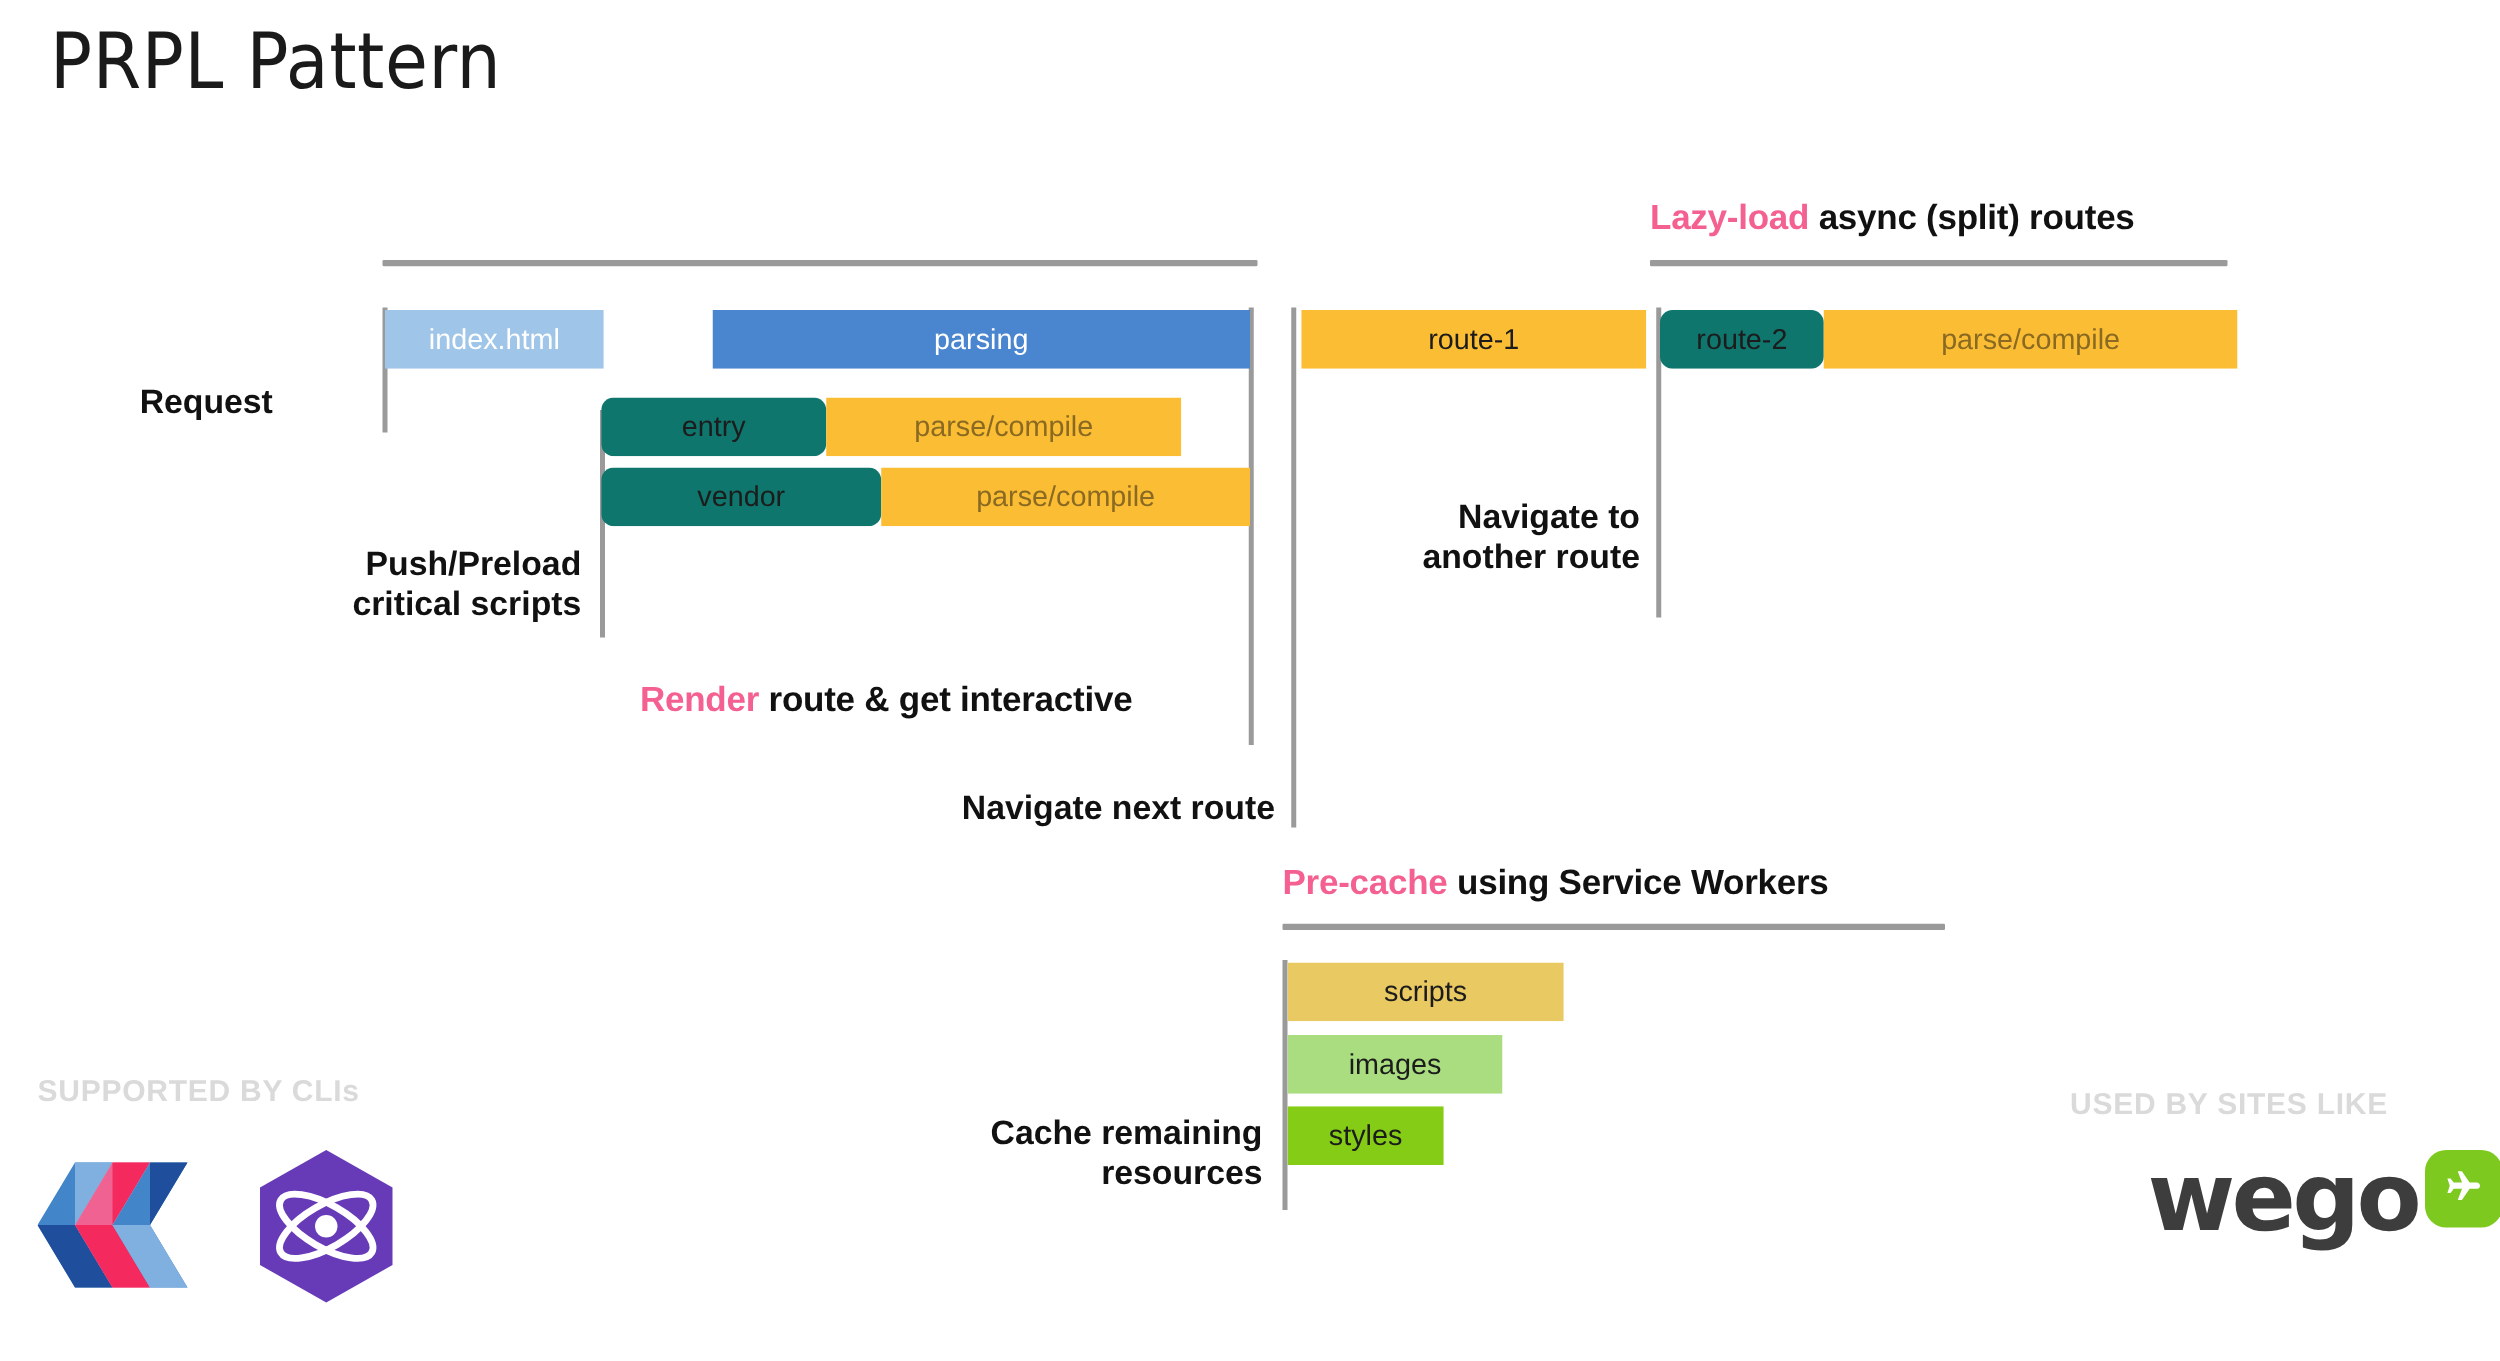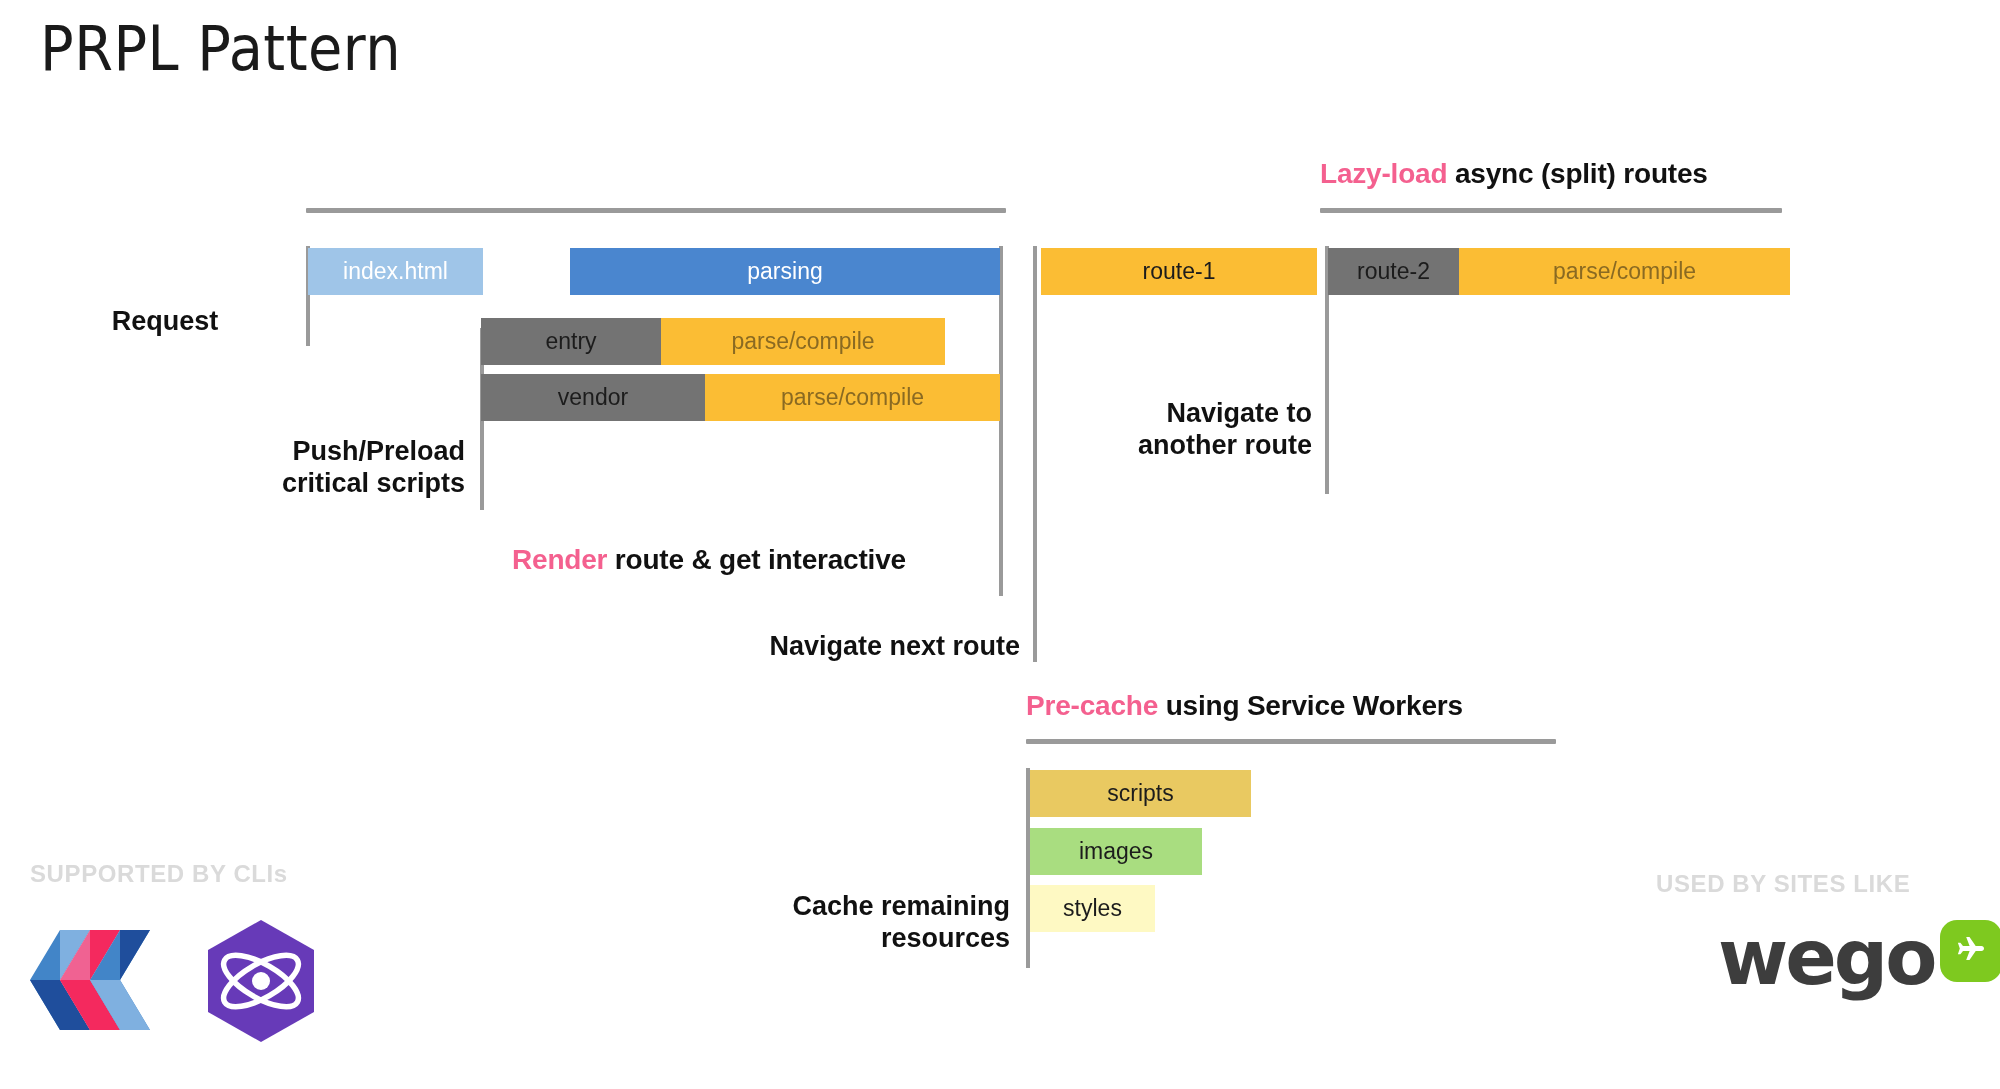--- a/index.html
+++ b/index.html
@@ -60,26 +60,26 @@
   }
   .seg {
     display: flex;
     align-items: center;
     justify-content: center;
     font-size: 23px;
     white-space: nowrap;
   }
   .seg-indexhtml { background: #9fc5e8; color: #ffffff; }
   .seg-parsing   { background: #4a86cf; color: #ffffff; }
-  .seg-light     { background: #737373; color: #1c1c1c; }
+  .seg-light     { background: #0f766e; color: #1c1c1c; border-radius: 10px; }
   .seg-gold      { background: #fbbd34; color: #8a6a22; }
   .seg-gold-dark { background: #fbbd34; color: #1c1c1c; }
   .seg-scripts   { background: #e9c961; color: #1c1c1c; }
   .seg-images    { background: #a9dd80; color: #1c1c1c; }
-  .seg-styles    { background: #fef9c3; color: #1c1c1c; }
+  .seg-styles    { background: #84cc16; color: #1c1c1c; }
 
   
   .vline {
     position: absolute;
     width: 4px;
     background: #9a9a9a;
   }
 
   
   .anno {

